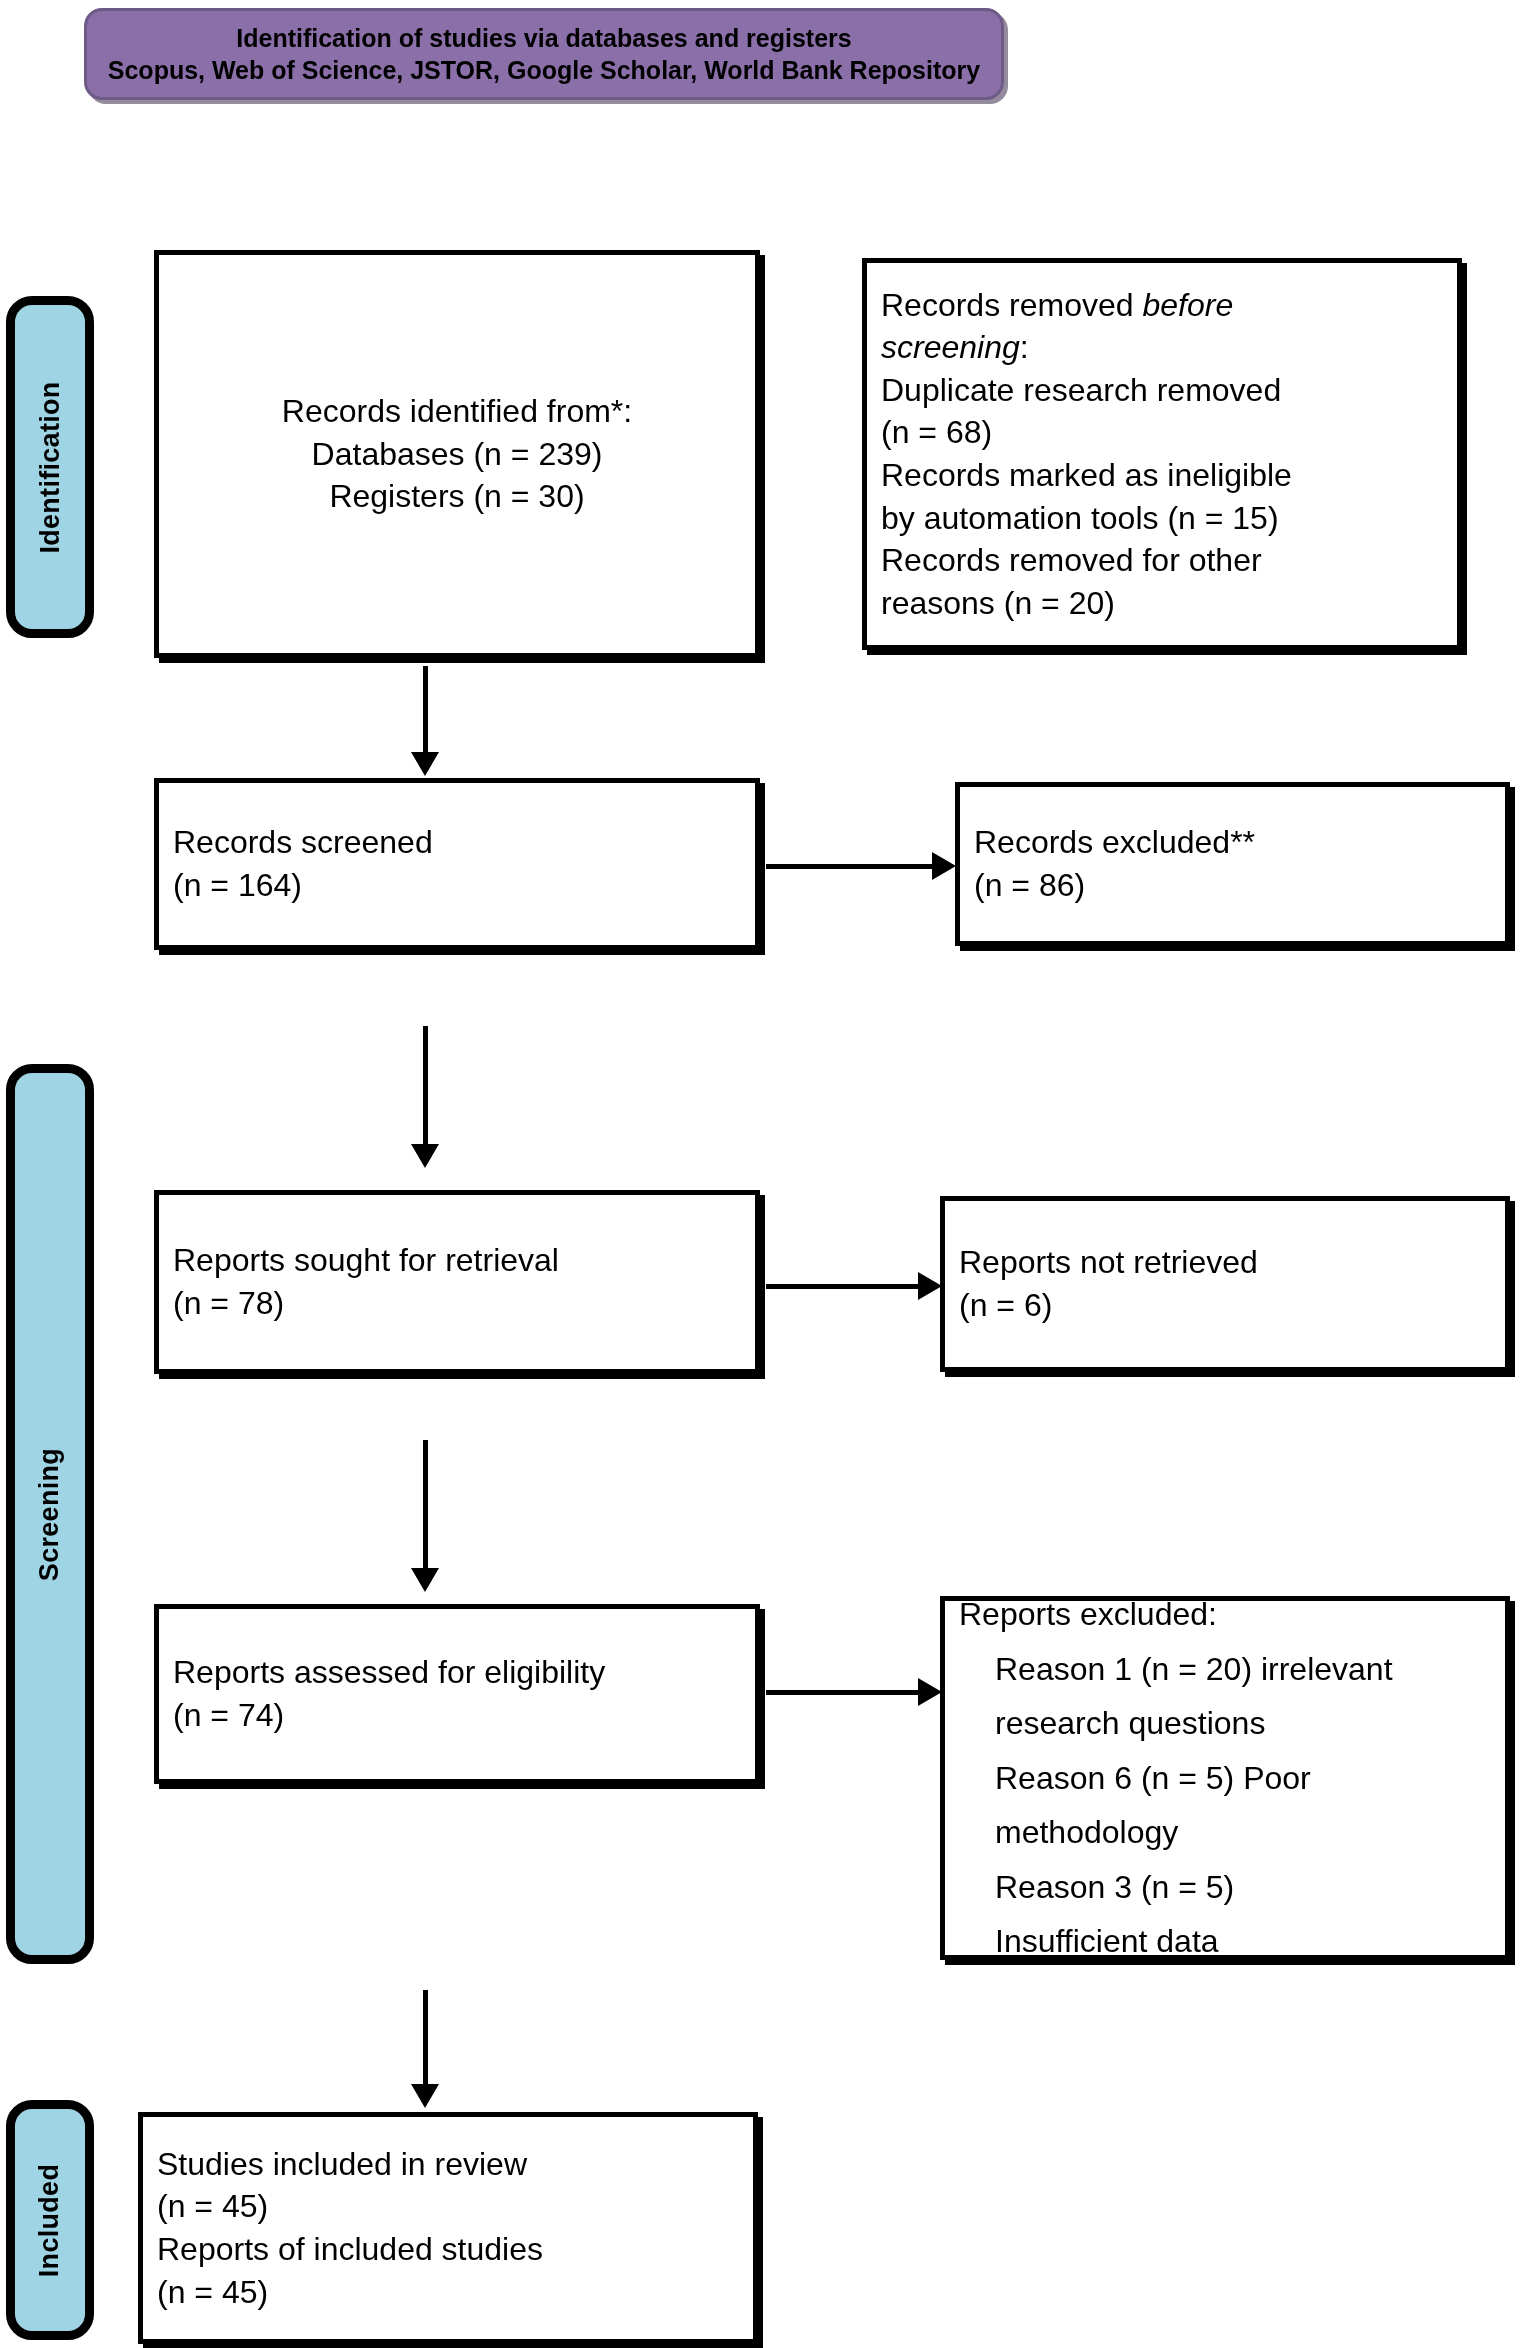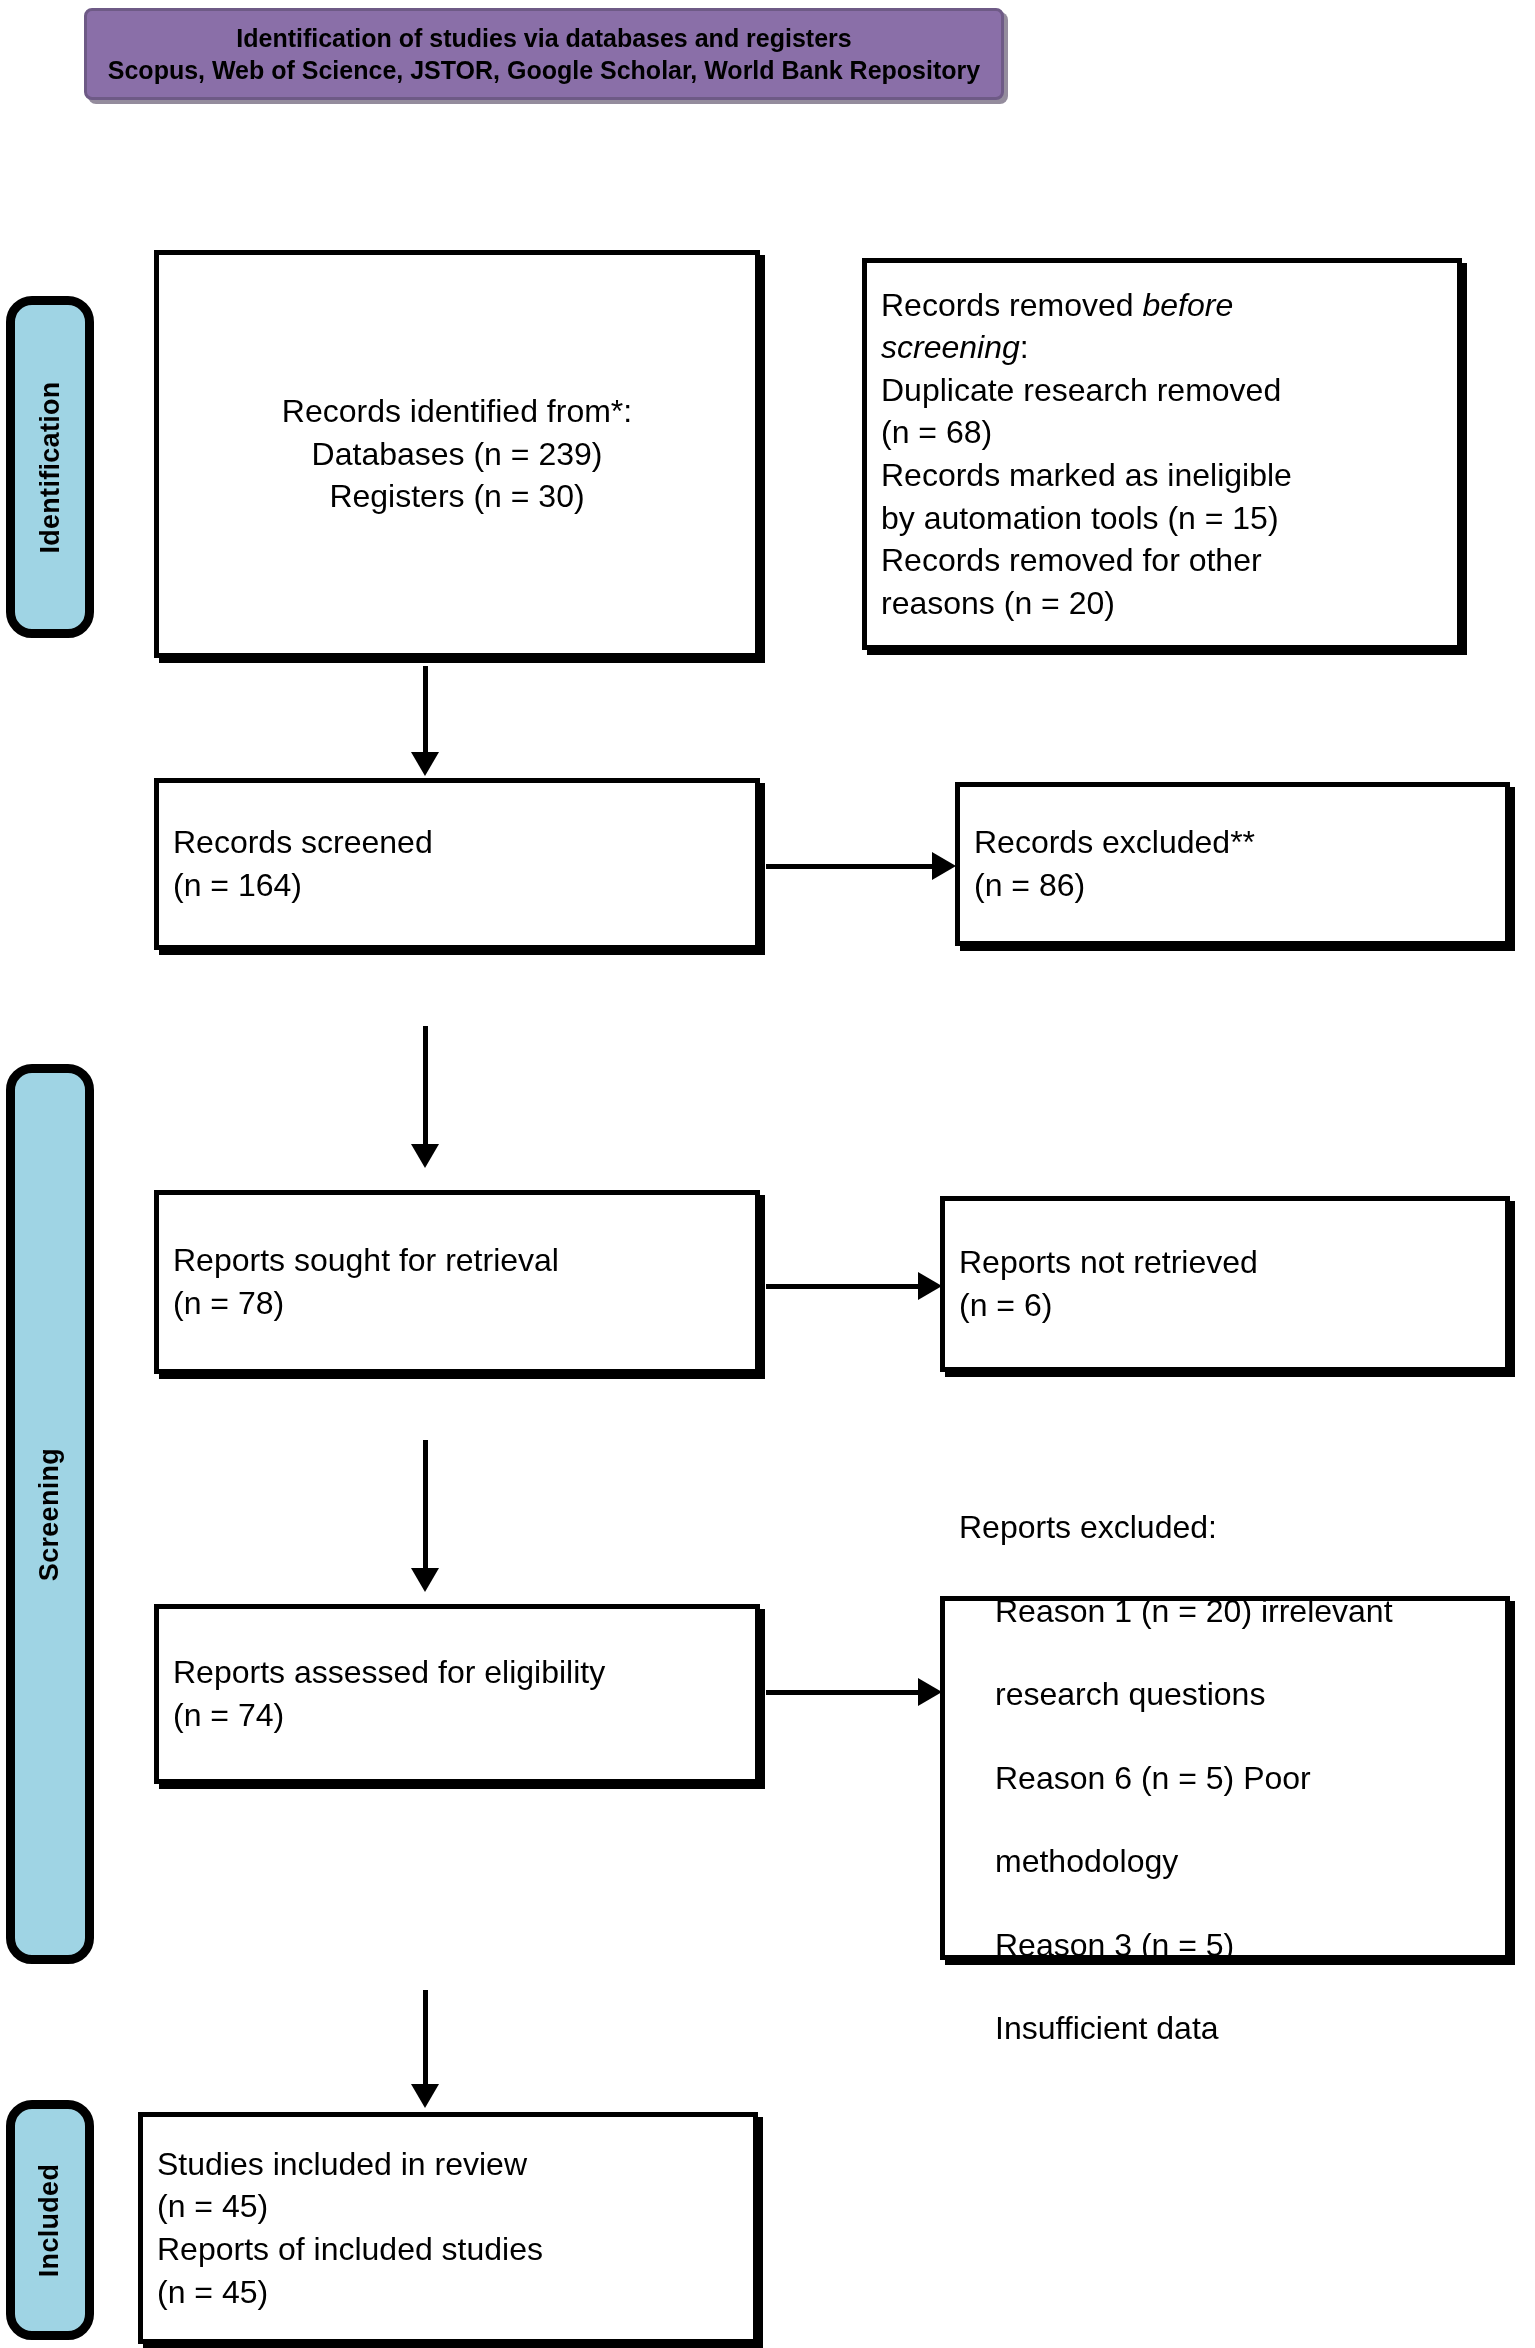--- a/index.html
+++ b/index.html
@@ -20,21 +20,21 @@
 
   
   .header-banner {
     position: absolute;
     left: 84px;
     top: 8px;
     width: 920px;
     height: 92px;
     background: #8A6FA8;
     border: 3px solid #6E5A86;
-    border-radius: 8px;
+    border-radius: 18px;
     box-shadow: 4px 4px 0 rgba(60,46,76,0.55);
     display: flex;
     flex-direction: column;
     align-items: center;
     justify-content: center;
     box-sizing: border-box;
   }
   .header-line {
     color: #000000;
     font-weight: bold;
@@ -83,21 +83,20 @@
     text-align: left;
   }
   .flow-box.centered .box-line {
     text-align: center;
   }
   .flow-box .box-line .ital {
     font-style: italic;
   }
   .flow-box .box-line.indent {
     padding-left: 36px;
-    margin-top: 29px;
   }
 
   
   .arrow-v {
     position: absolute;
     width: 0;
   }
   .arrow-v .shaft {
     position: absolute;
     left: 0;

